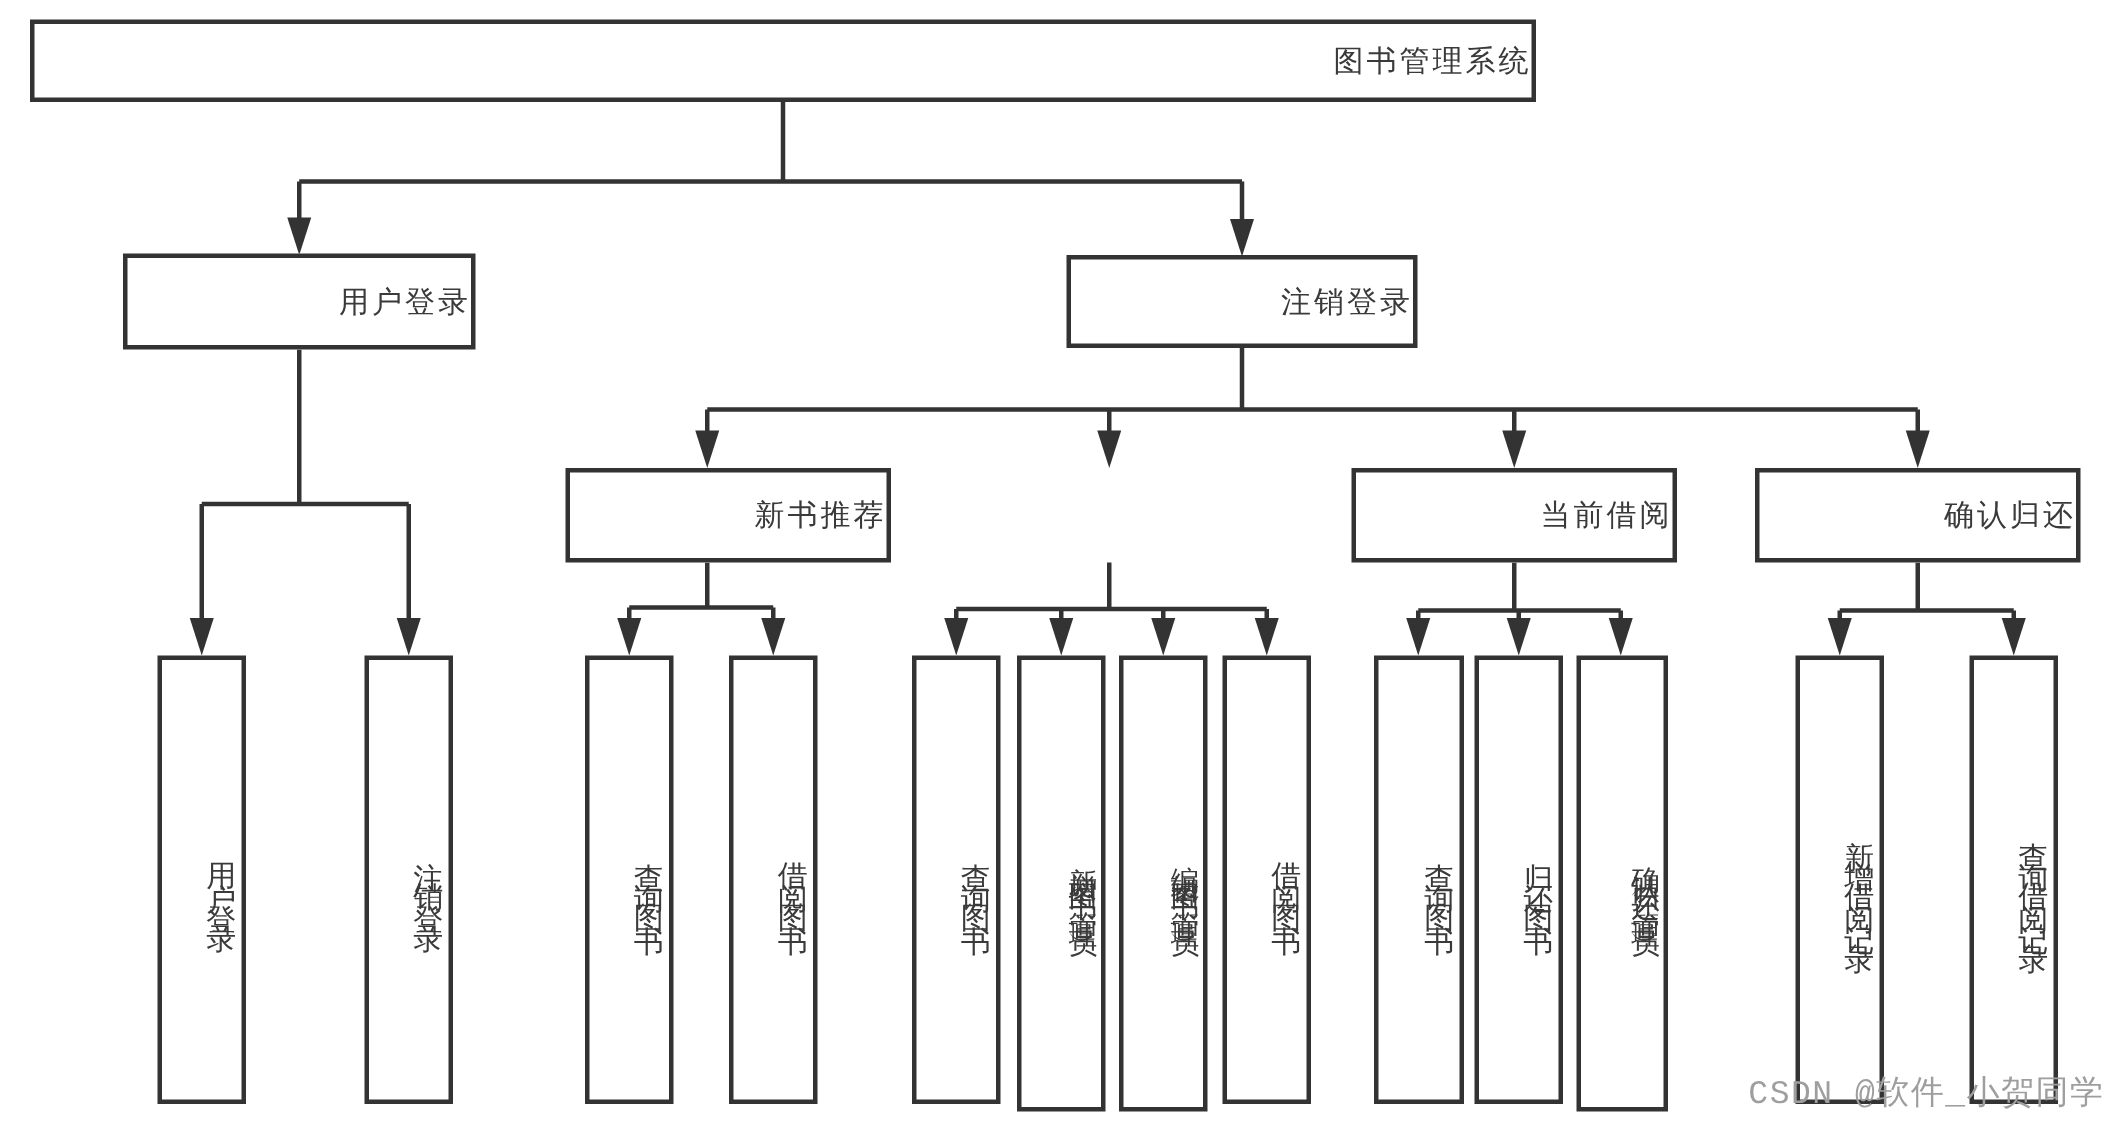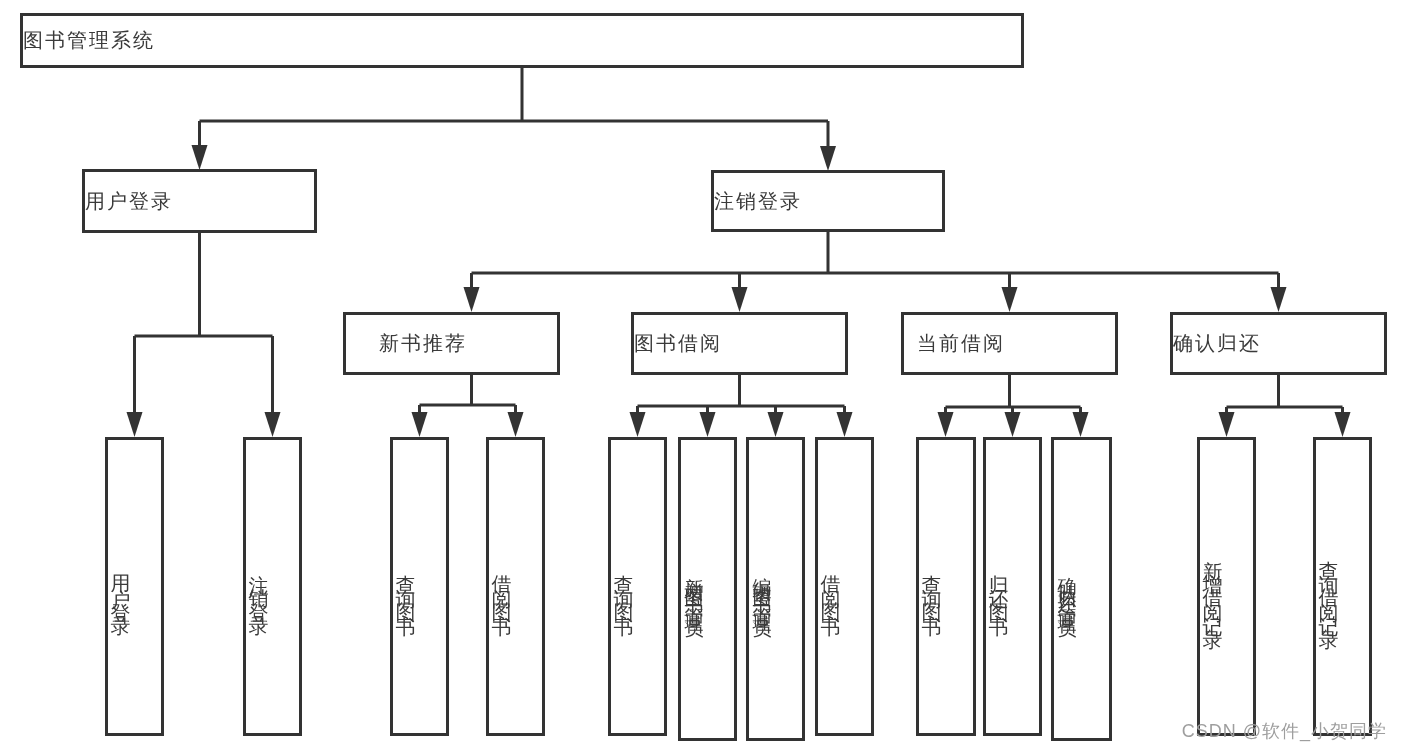--- a/index.html
+++ b/index.html
@@ -18,46 +18,47 @@
     overflow:hidden;
   }
   .connectors{position:absolute;left:0;top:0;width:1405px;height:747px;}
   .connectors path, .connectors line{stroke:var(--line);stroke-width:3;fill:none;}
   .connectors polygon{fill:var(--line);stroke:none;}
   .node{
     position:absolute;
     box-sizing:border-box;
     border:3px solid var(--line);
     background:var(--bg);
-    display:flex;align-items:center;justify-content:flex-start;
+    display:flex;align-items:center;justify-content:flex-end;
     color:var(--text);
   }
   .node .lbl{
     font-size:20px;
     letter-spacing:2px;
     white-space:nowrap;
     color:var(--text);
   }
   .node.vert .lbl{
     writing-mode:vertical-rl;
     text-orientation:mixed;
     letter-spacing:14px;
     white-space:normal;
   }
   .node.vert.long .lbl{
     letter-spacing:6px;
     font-size:19px;
   }
   .watermark{
     position:absolute;
-    right:18px;bottom:4px;
-    font-size:18px;
+    right:2px;bottom:4px;
+    font-size:22px;
     color:var(--watermark);
     letter-spacing:1px;
     pointer-events:none;
+    font-family:Liberation Mono, monospace;
   }
 </style>
 </head>
 <body>
 
 <div class="stage">
 
   <svg class="connectors" width="1405" height="747" viewBox="0 0 1405 747" xmlns="http://www.w3.org/2000/svg">
 
     <g>
@@ -112,25 +113,22 @@
     <span class="lbl">图书管理系统</span>
   </div>
 
   <div class="node" style="left:82px;top:169px;width:235px;height:64px;">
     <span class="lbl">用户登录</span>
   </div>
   <div class="node" style="left:711px;top:170px;width:234px;height:62px;">
     <span class="lbl">注销登录</span>
   </div>
 
-  <div class="node" style="left:343px;top:312px;width:217px;height:63px;padding-left:33px;">
+  <div class="node" style="left:377px;top:312px;width:217px;height:63px;padding-left:33px;">
     <span class="lbl">新书推荐</span>
-  </div>
-  <div class="node" style="left:631px;top:312px;width:217px;height:63px;">
-    <span class="lbl">图书借阅</span>
   </div>
   <div class="node" style="left:901px;top:312px;width:217px;height:63px;padding-left:13px;">
     <span class="lbl">当前借阅</span>
   </div>
   <div class="node" style="left:1170px;top:312px;width:217px;height:63px;">
     <span class="lbl">确认归还</span>
   </div>
 
   <div class="node vert" style="left:105px;top:437px;width:59px;height:299px;">
     <span class="lbl">用户登录</span>

